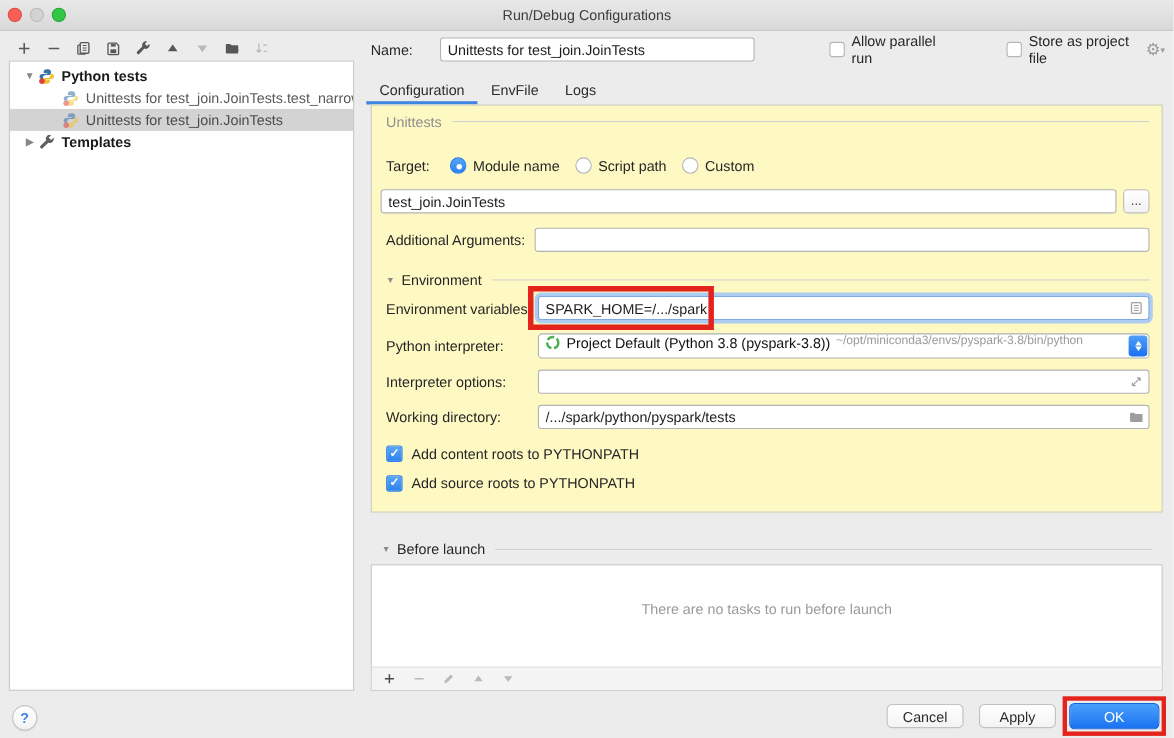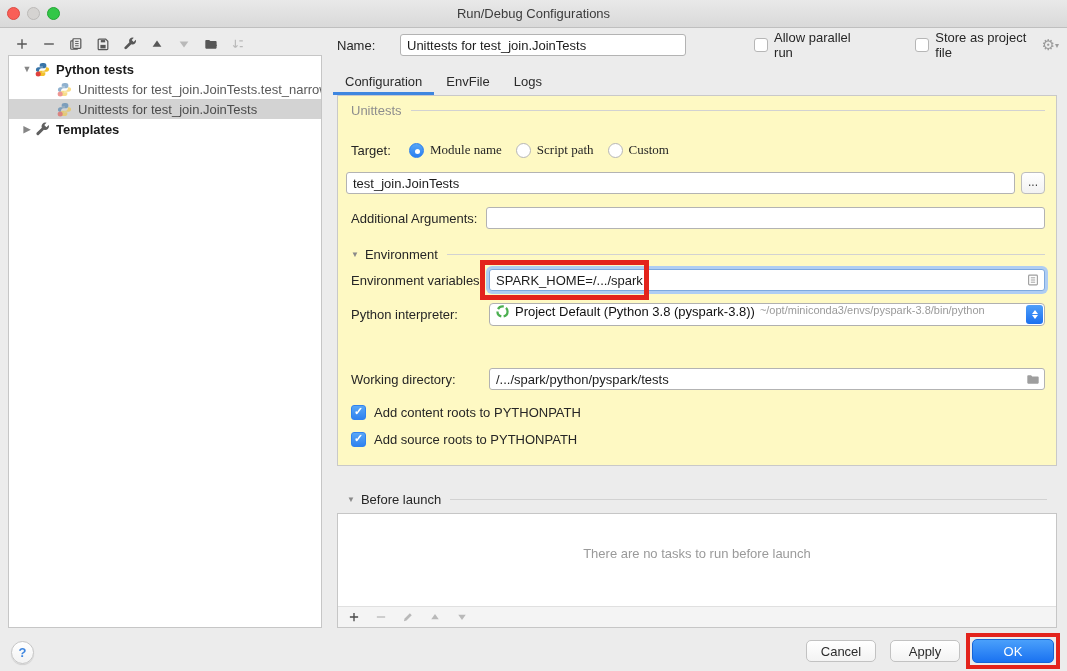--- a/index.html
+++ b/index.html
@@ -62,21 +62,21 @@
   .main-panel { position:absolute; left:337px; top:95px; width:720px; height:371px; background:#fef9c3;
     border:1px solid #c9c9c9; }
   .prow { position:absolute; left:13px; right:11px; display:flex; align-items:center; }
   .flabel { width:138px; flex:none; color:#262626; }
   .hline { flex:1; border-top:1px solid #d2d2d2; margin-left:9px; }
   .gray-lbl { color:#8e8e8e; }
   .tri { font-size:8px; color:#8a8a8a; margin-right:6px; }
   .ghead { top:7px; }
   .r-target { top:44px; height:20px; }
   .r-target .flabel { width:58px; }
-  .radio-opt { display:flex; align-items:center; margin-right:14px;font-family:Liberation Serif, serif; }
+  .radio-opt { display:flex; align-items:center; margin-right:14px; }
   .radio-c { width:15px; height:15px; border-radius:50%; background:#fff; border:1px solid #b6b6b6; flex:none; margin-right:6px; }
   .radio-c.sel { background:linear-gradient(#58a7f7,#2a7ff0); border-color:#2a7ff0; position:relative; }
   .radio-c.sel::after { content:""; position:absolute; left:5px; top:5px; width:5px; height:5px; border-radius:50%; background:#fff; }
   .r-module { top:76px; height:22px; left:8px; }
   .r-module input { flex:1; }
   .browse-btn { width:24px; height:22px; margin-left:6px; background:linear-gradient(#fff,#f2f2f2);
     border:1px solid #bdbdbd; border-radius:4px; font-size:12px; color:#444; line-height:18px; text-align:center; }
   .r-args { top:111px; height:22px; }
   .r-args .flabel { width:auto; margin-right:9px; }
   .r-args input { flex:1; }
@@ -323,20 +323,31 @@
           </svg>
         <span class="cv">Project Default (Python 3.8 (pyspark-3.8))</span>
         <span class="cp">~/opt/miniconda3/envs/pyspark-3.8/bin/python</span>
         <span class="spinner">
             <i class="up"></i>
             <i class="dn"></i>
           </span>
       </span>
     </div>
 
+    <div class="prow r-opts">
+      <span class="flabel">Interpreter options:</span>
+      <span class="fldwrap">
+        <input class="fld" value="" style="">
+        <span class="fld-icon">
+            <svg viewBox="0 0 16 16">
+              <path d="M4 12L12 4M12 4H8.8M12 4v3.2M4 12h3.2M4 12V8.8" stroke="currentColor" stroke-width="1.2" fill="none"></path>
+            </svg>
+          </span>
+      </span>
+    </div>
 
     <div class="prow r-wd">
       <span class="flabel">Working directory:</span>
       <span class="fldwrap">
         <input class="fld" value="/.../spark/python/pyspark/tests" style="">
         <span class="fld-icon">
             <svg viewBox="0 0 16 16">
               <path d="M1.5 4.6c0-.5.4-.9.9-.9h3.4l1.3 1.3h6.5c.5 0 .9.4.9.9v6.5c0 .5-.4.9-.9.9h-11.2c-.5 0-.9-.4-.9-.9z" fill="currentColor"></path>
             </svg>
           </span>

